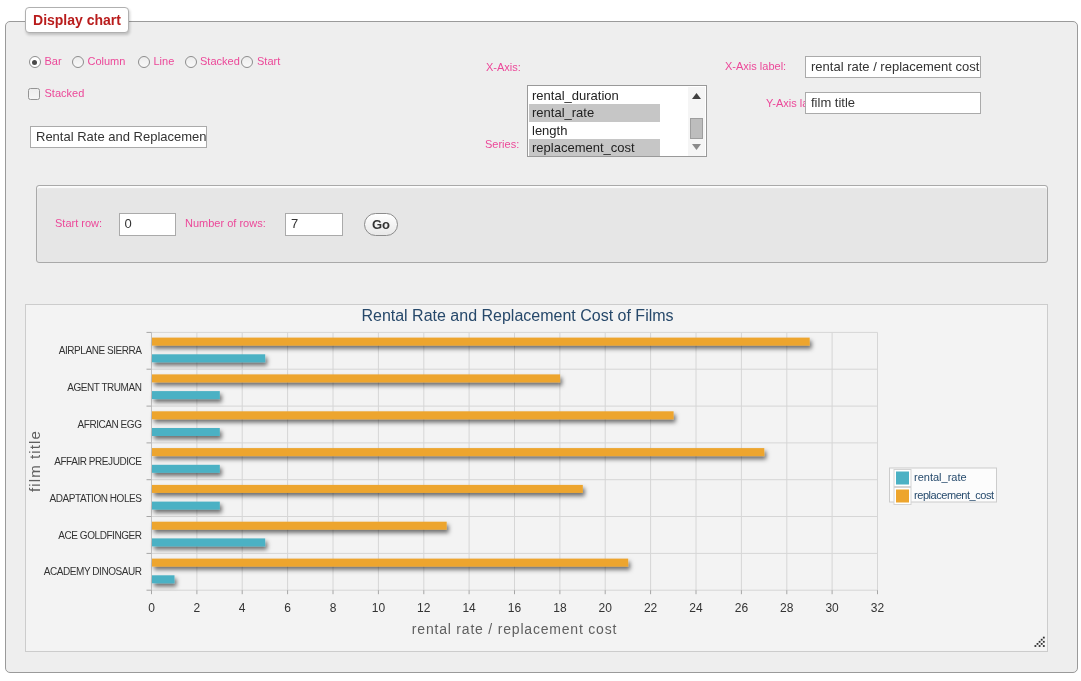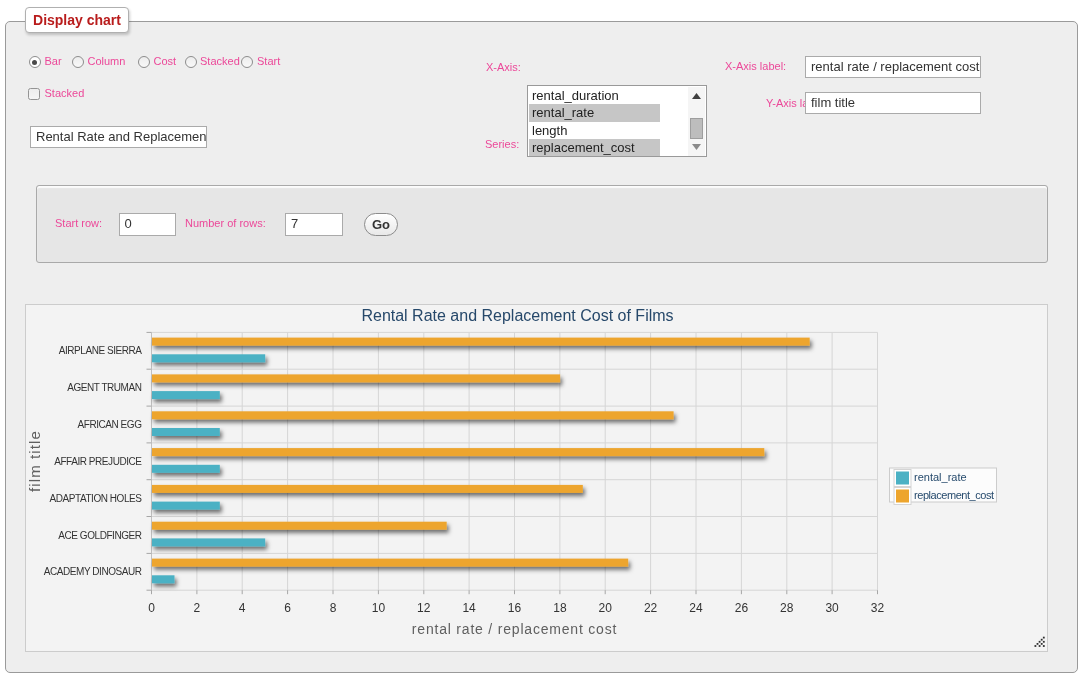--- a/index.html
+++ b/index.html
@@ -29,21 +29,21 @@
 <body>
 <div id="stage">
   <div class="abs" id="fieldset"></div>
   <div class="abs" id="legendbox">Display chart</div>
 
   <div class="abs radio on" style="left:28.8px; top:56px;"></div>
   <div class="abs lbl" style="left:44.5px; top:55px;">Bar</div>
   <div class="abs radio" style="left:71.8px; top:56px;"></div>
   <div class="abs lbl" style="left:87.5px; top:55px;">Column</div>
   <div class="abs radio" style="left:137.9px; top:56px;"></div>
-  <div class="abs lbl" style="left:153.5px; top:55px;">Cost</div>
+  <div class="abs lbl" style="left:153.5px; top:55px;">Line</div>
   <div class="abs radio" style="left:184.5px; top:56px;"></div>
   <div class="abs lbl" style="left:200px; top:55px;">Stacked</div>
   <div class="abs radio" style="left:241.2px; top:56px;"></div>
   <div class="abs lbl" style="left:257px; top:55px;">Start</div>
 
   <div class="abs checkbox" style="left:28.2px; top:88.2px;"></div>
   <div class="abs lbl" style="left:44.5px; top:87px;">Stacked</div>
 
   <div class="abs tinput" style="left:30px; top:125.5px; width:177px; height:22px;">Rental Rate and Replacement Cost of Films</div>
 

